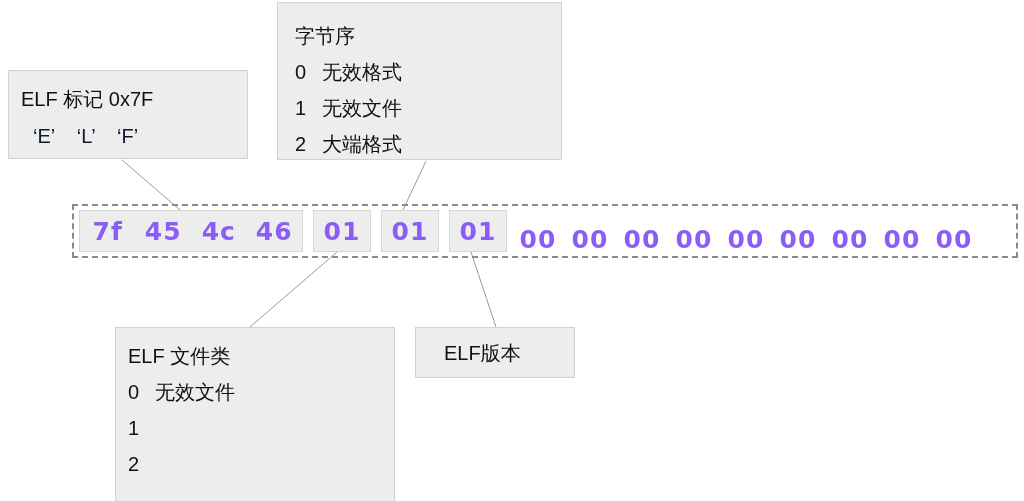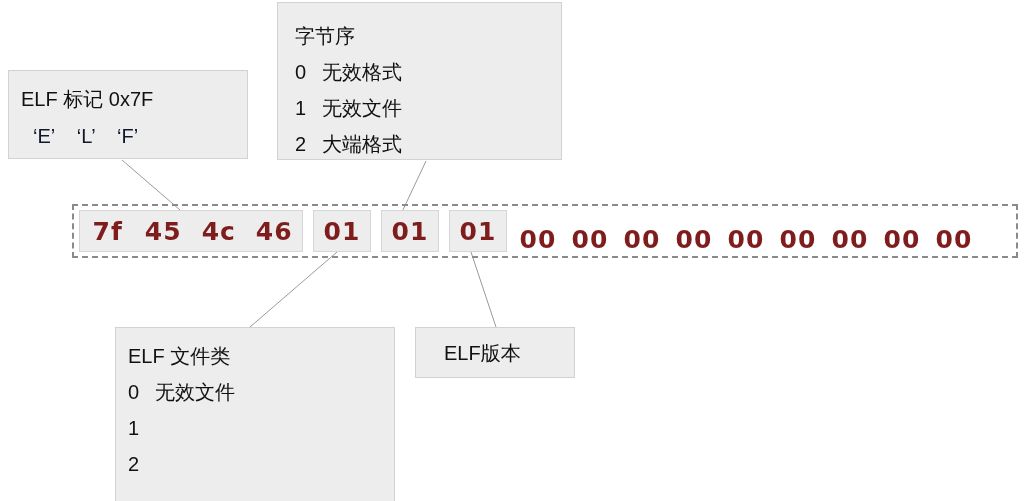--- a/index.html
+++ b/index.html
@@ -116,21 +116,21 @@
     align-items: flex-end;
     justify-content: center;
     height: 42px;
     align-self: center;
     width: 52px;
   }
   .byte-cell {
     font-family: "DejaVu Sans", sans-serif;
     font-weight: bold;
     font-size: 25px;
-    color: #7f1d1d;
+    color: #8b5cf6;
     letter-spacing: 1px;
     line-height: 1;
   }
   .byte-group.magic .byte-cell { width: 56px; text-align: center; }
 </style>
 </head>
 <body>
 
 <div id="stage">
 

